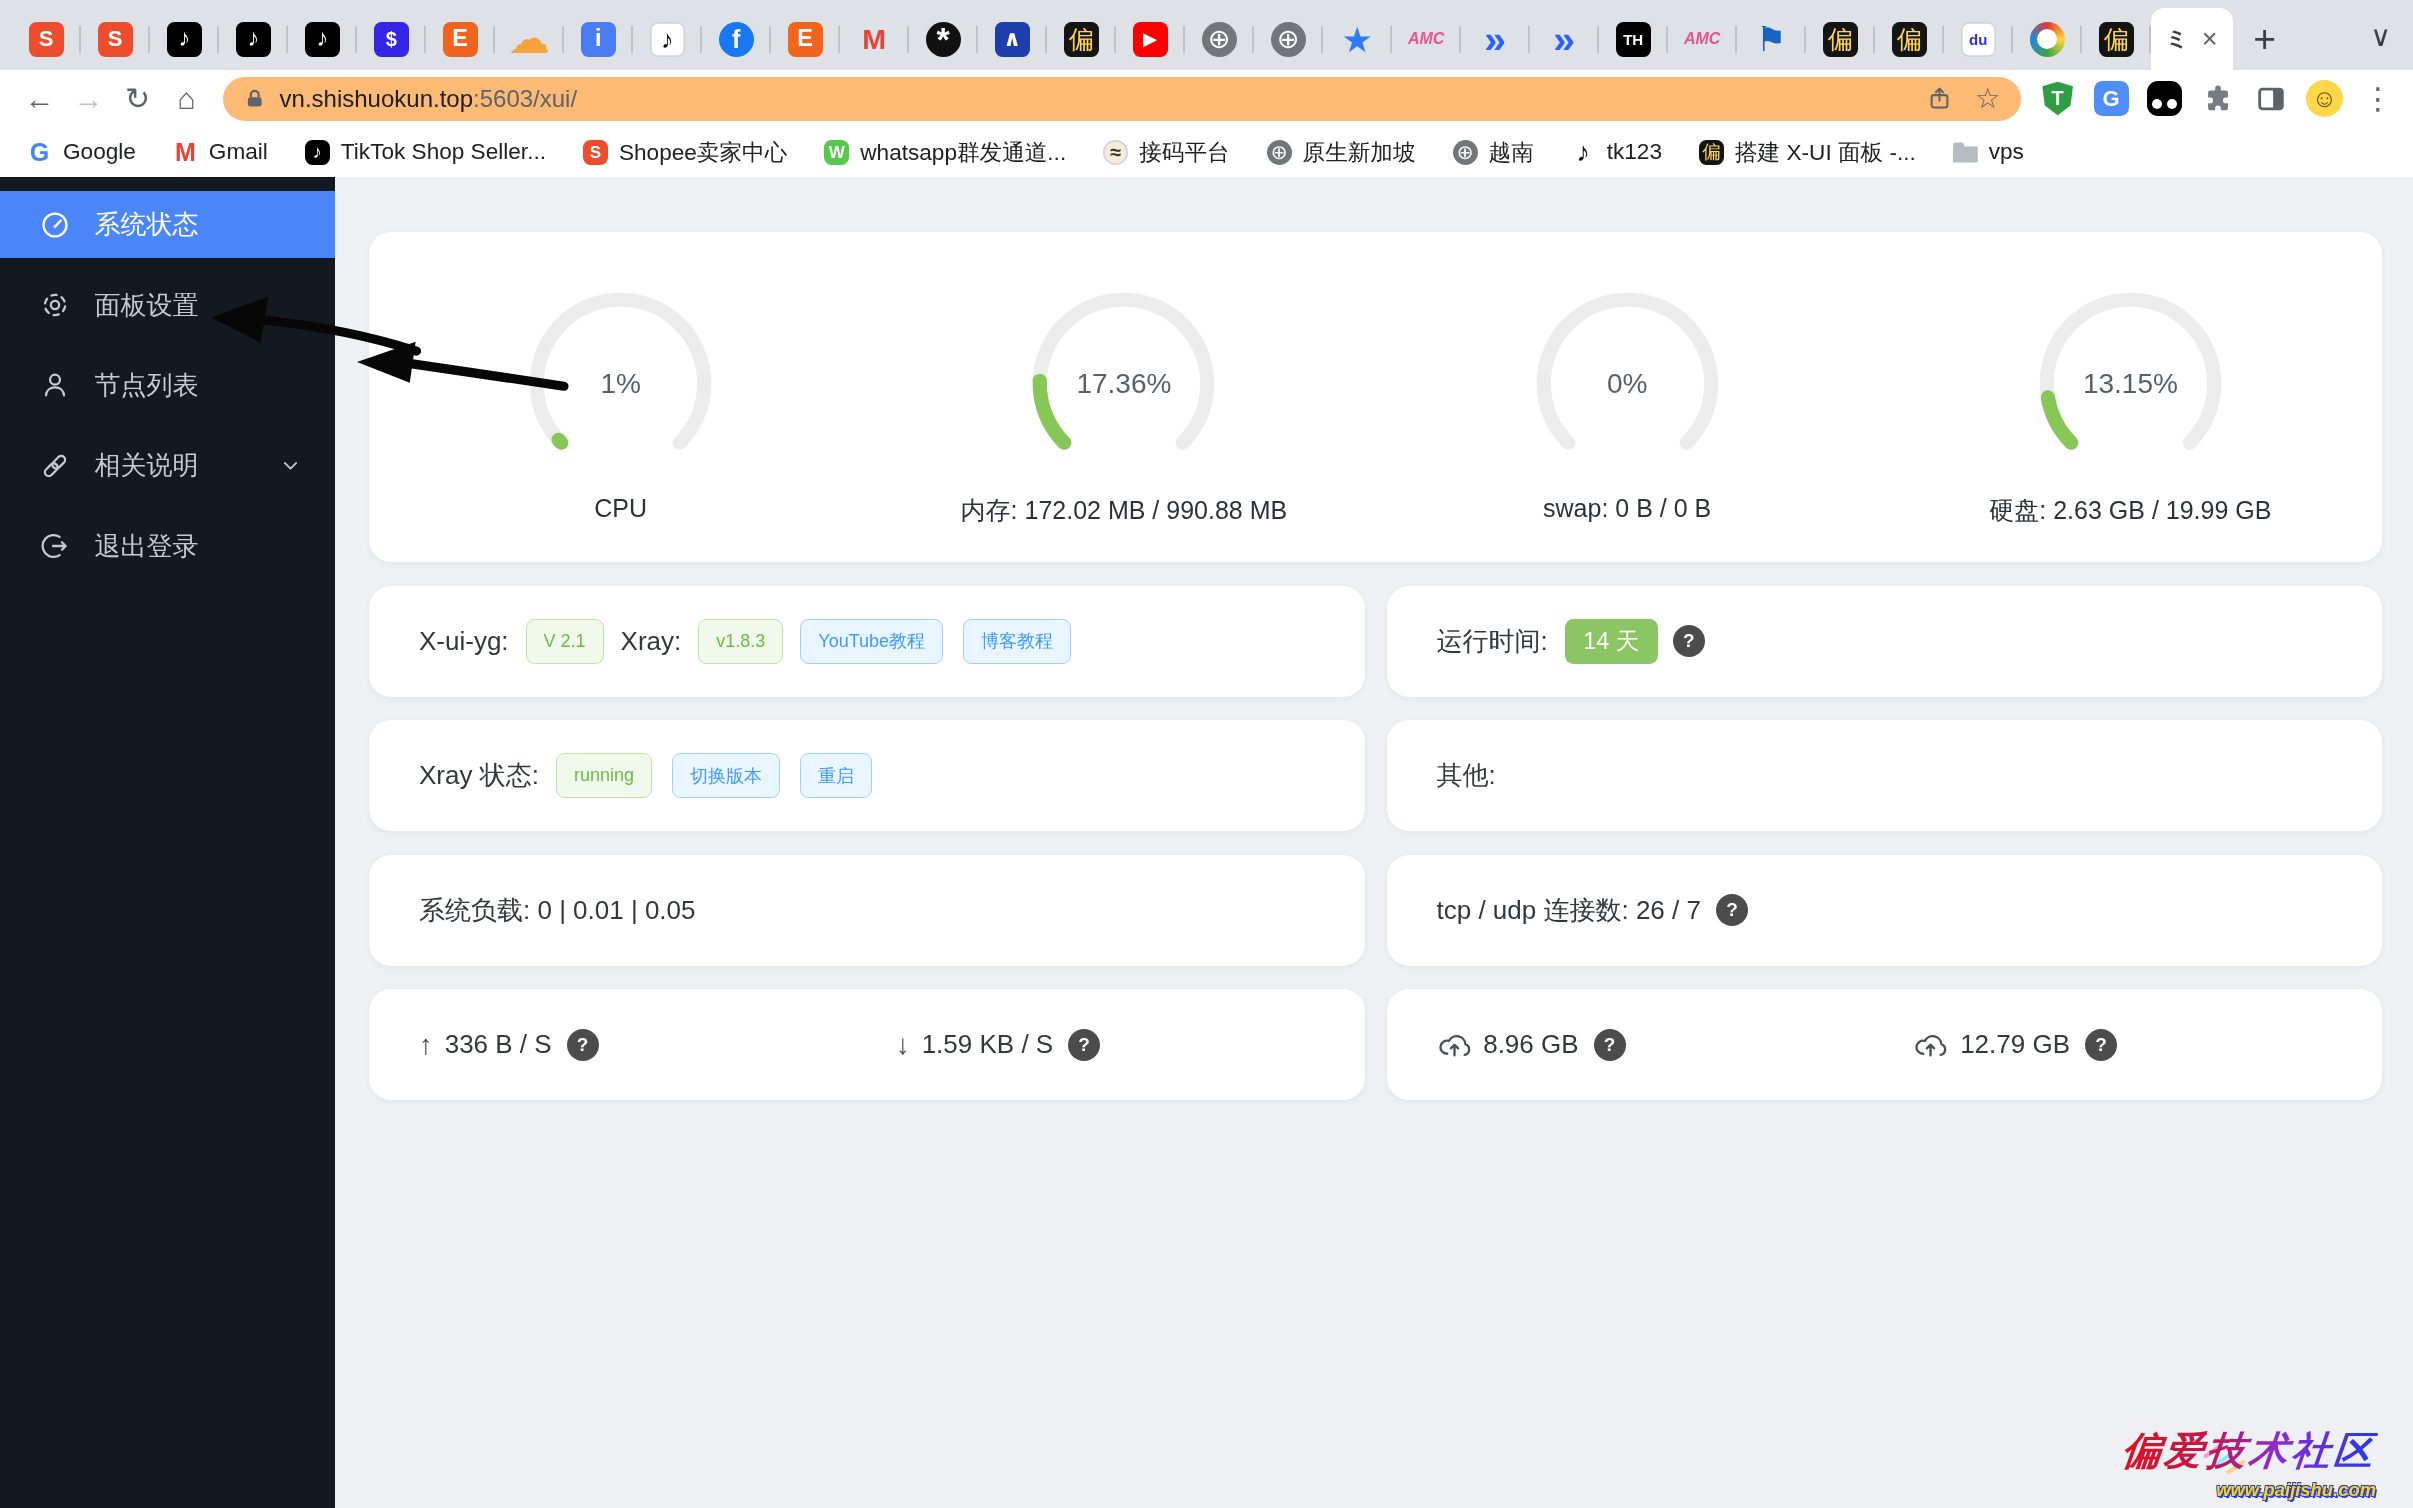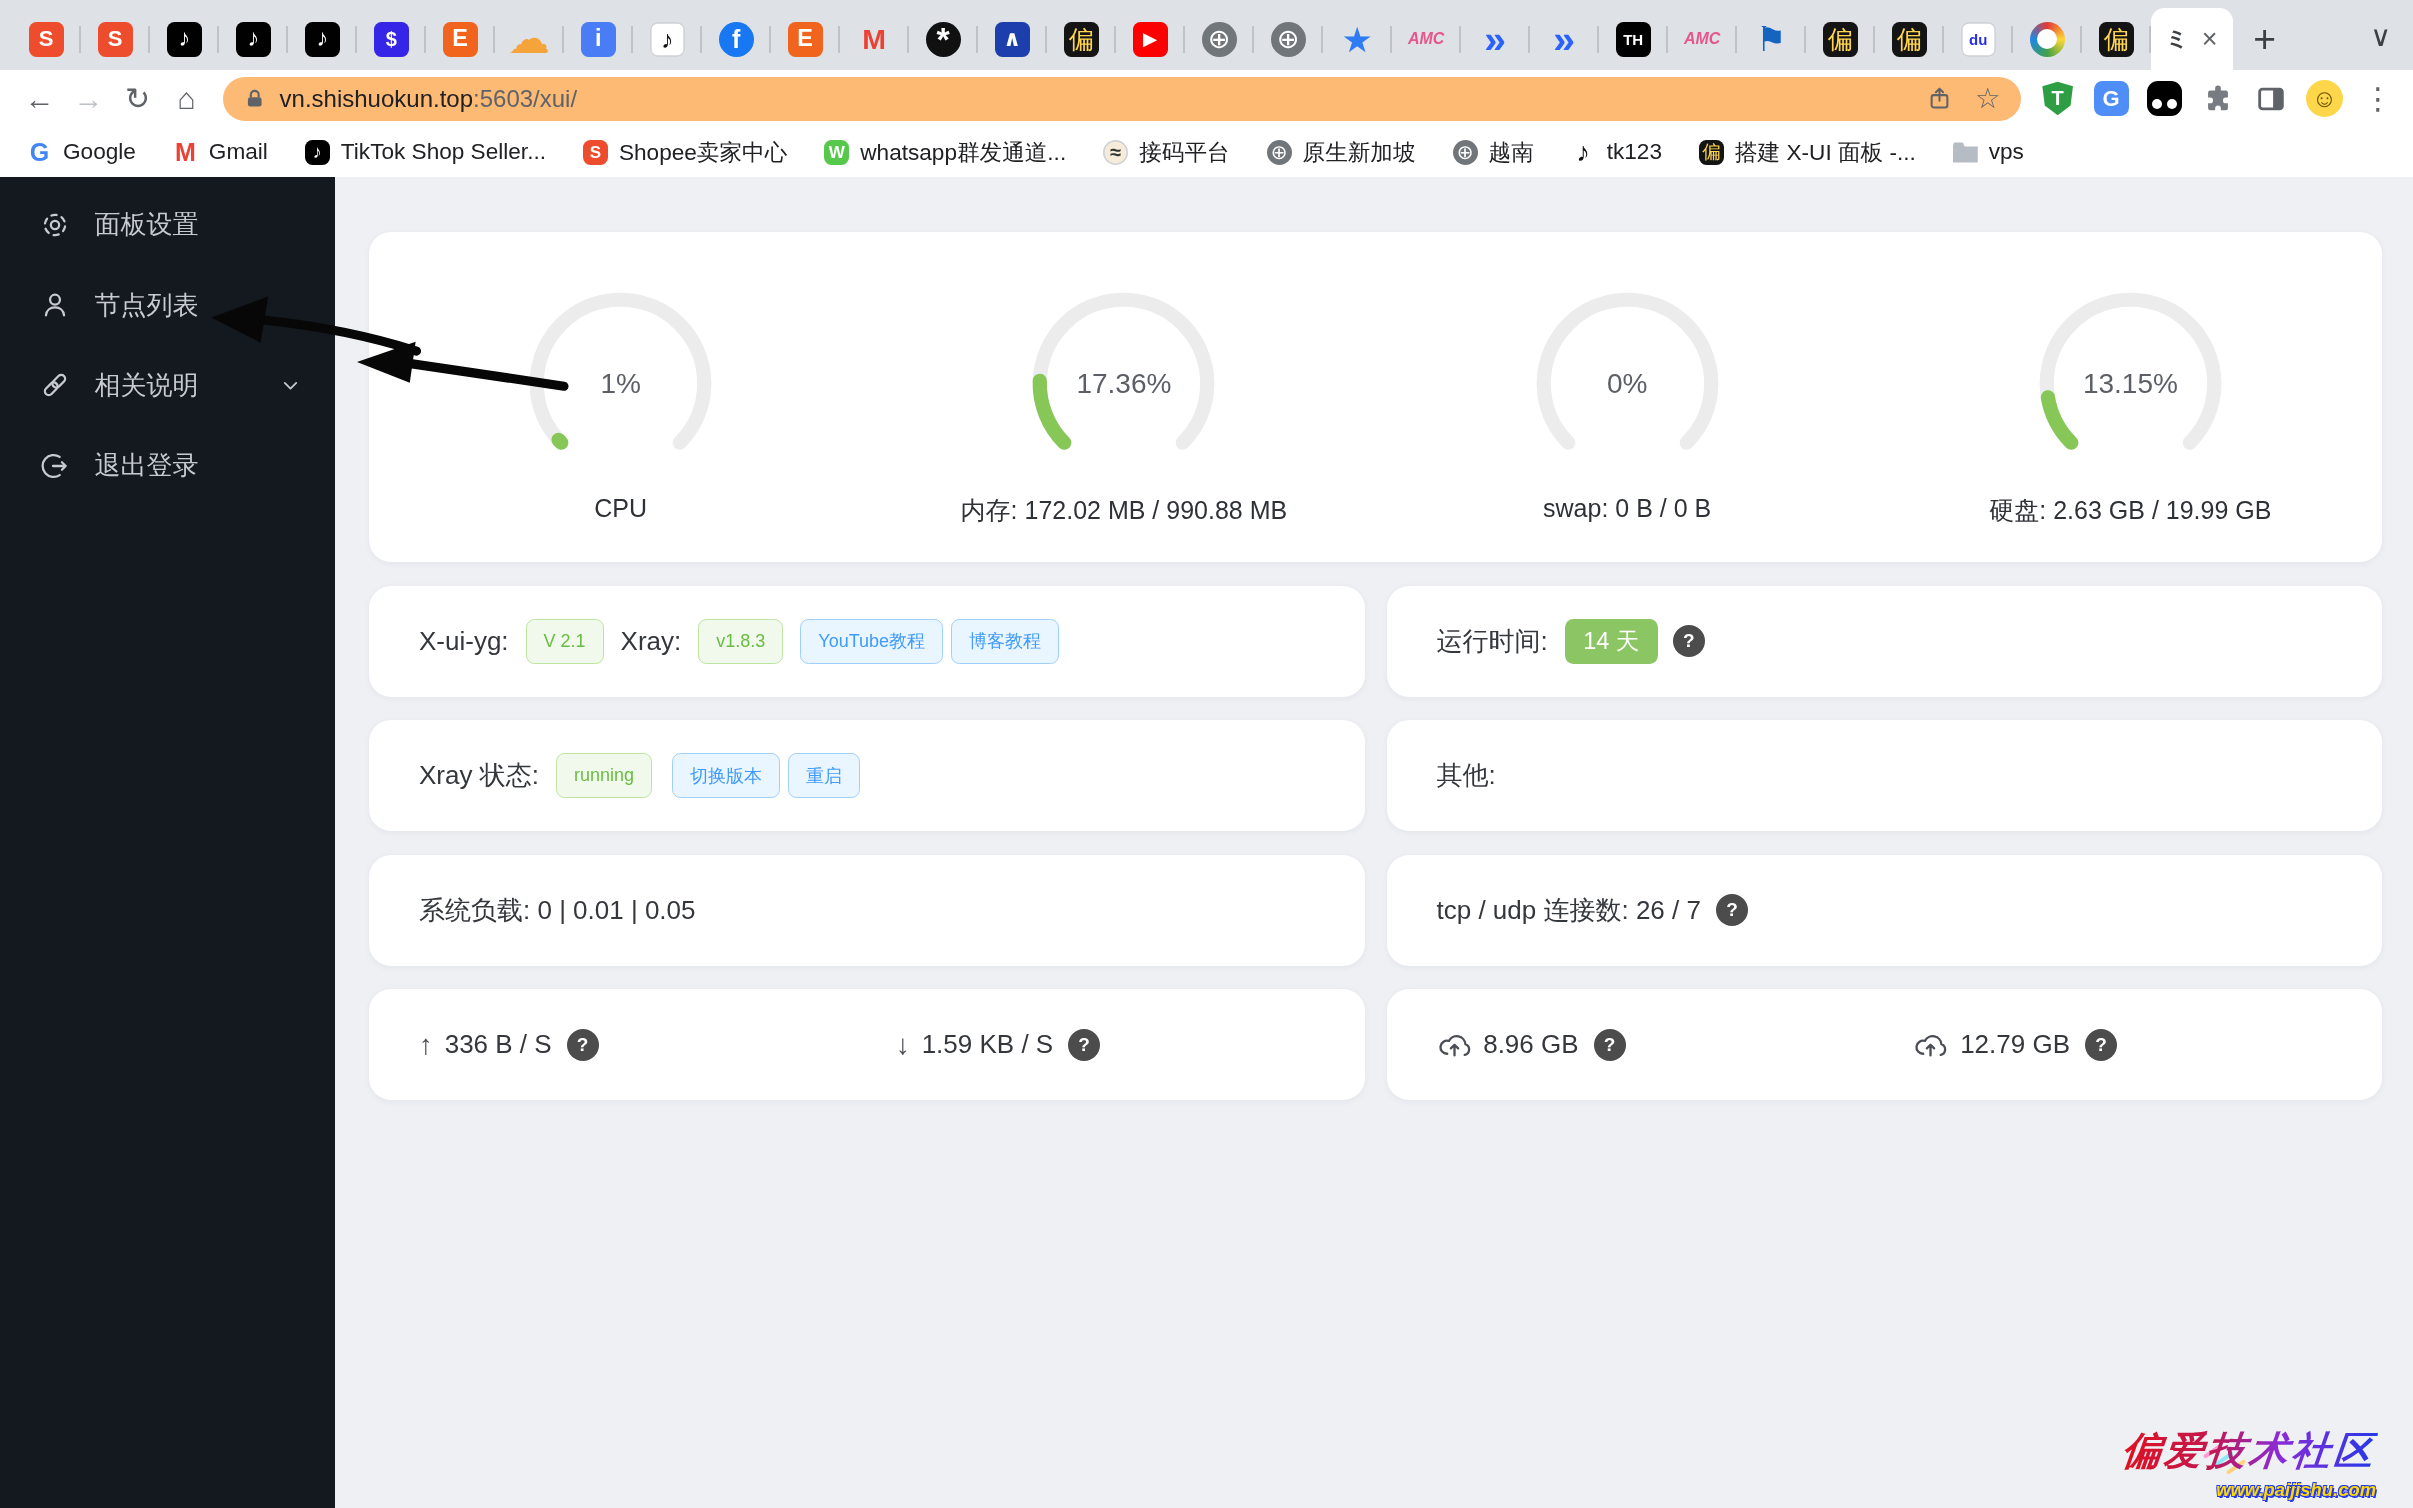--- a/index.html
+++ b/index.html
@@ -57,21 +57,21 @@
   .gauge-box{position:relative;width:201px;height:201px}
   .gauge-box path{fill:none;stroke-width:17;stroke-linecap:round}
   .gauge-value{position:absolute;inset:0;display:flex;align-items:center;justify-content:center;font-size:28px;color:#5c6066}
   .gauge-label{margin-top:10px;font-size:25px;color:#2e3136}
   .row{display:flex;gap:22px;margin-top:23.5px}
   .hcard{flex:1;height:111px;display:flex;align-items:center;padding:0 25px 0 50px;font-size:26px;color:#34373c;box-sizing:border-box}
   .txt{margin-right:17px;white-space:nowrap}
   .tag{display:inline-flex;align-items:center;height:45px;padding:0 17px;border-radius:8.4px;font-size:18px;white-space:nowrap;box-sizing:border-box}
   .tag.green{background:#f0f9eb;border:1.7px solid #bfe3a0;color:#69bd42}
   .tag.blue{background:#e9f5ff;border:1.7px solid #9fd0fb;color:#3f9bfc}
-  .taglist{display:inline-flex;gap:8px}
+  .taglist{display:inline-flex;gap:20px}
   .xraytag{margin-right:20px}
   .badge{background:#8cc664;color:#fff;height:45px;padding:0 18.4px;border-radius:8.4px;display:inline-flex;align-items:center;font-size:23.5px}
   .help{width:32px;height:32px;border-radius:50%;background:#4c4c4c;color:#fff;font-size:19px;font-weight:700;display:inline-flex;align-items:center;justify-content:center;margin-left:15px;flex:none}
   .split{padding:0}
   .half{flex:1;display:flex;align-items:center}
   .half.first{padding-left:50px}
   .half.second{padding-left:8.4px}
   .updown{font-size:28px;color:#4b4f55;margin-right:11.7px}
   .cloud{margin-right:11.7px;display:flex}
   
@@ -289,20 +289,30 @@
       <span>搭建 X-UI 面板 -...</span>
     </div>
     <div class="bm">
       <span class="fav folder" style="height: 25px; width: 25px; color: rgb(255, 255, 255); font-size: 15px;"></span>
       <span>vps</span>
     </div>
   </div>
 
 <div class="content">
   <aside class="sidebar" id="sidebar">
+      <div class="sb-item active">
+        <span style="display: flex;">
+          <svg viewBox="0 0 24 24">
+            <circle cx="12" cy="12" r="8.6"></circle>
+            <path d="M12 13.2 L16.4 8.6"></path>
+            <circle cx="12" cy="13.2" r="1.1" fill="currentColor" stroke="none"></circle>
+          </svg>
+        </span>
+        <span>系统状态</span>
+      </div>
       <div class="sb-item">
         <span style="display: flex;">
           <svg viewBox="0 0 24 24">
             <circle cx="12" cy="12" r="3.1"></circle>
             <circle cx="12" cy="12" r="7.6" stroke-dasharray="3.9 4.05" transform="rotate(8 12 12)"></circle>
           </svg>
         </span>
         <span>面板设置</span>
       </div>
       <div class="sb-item">

